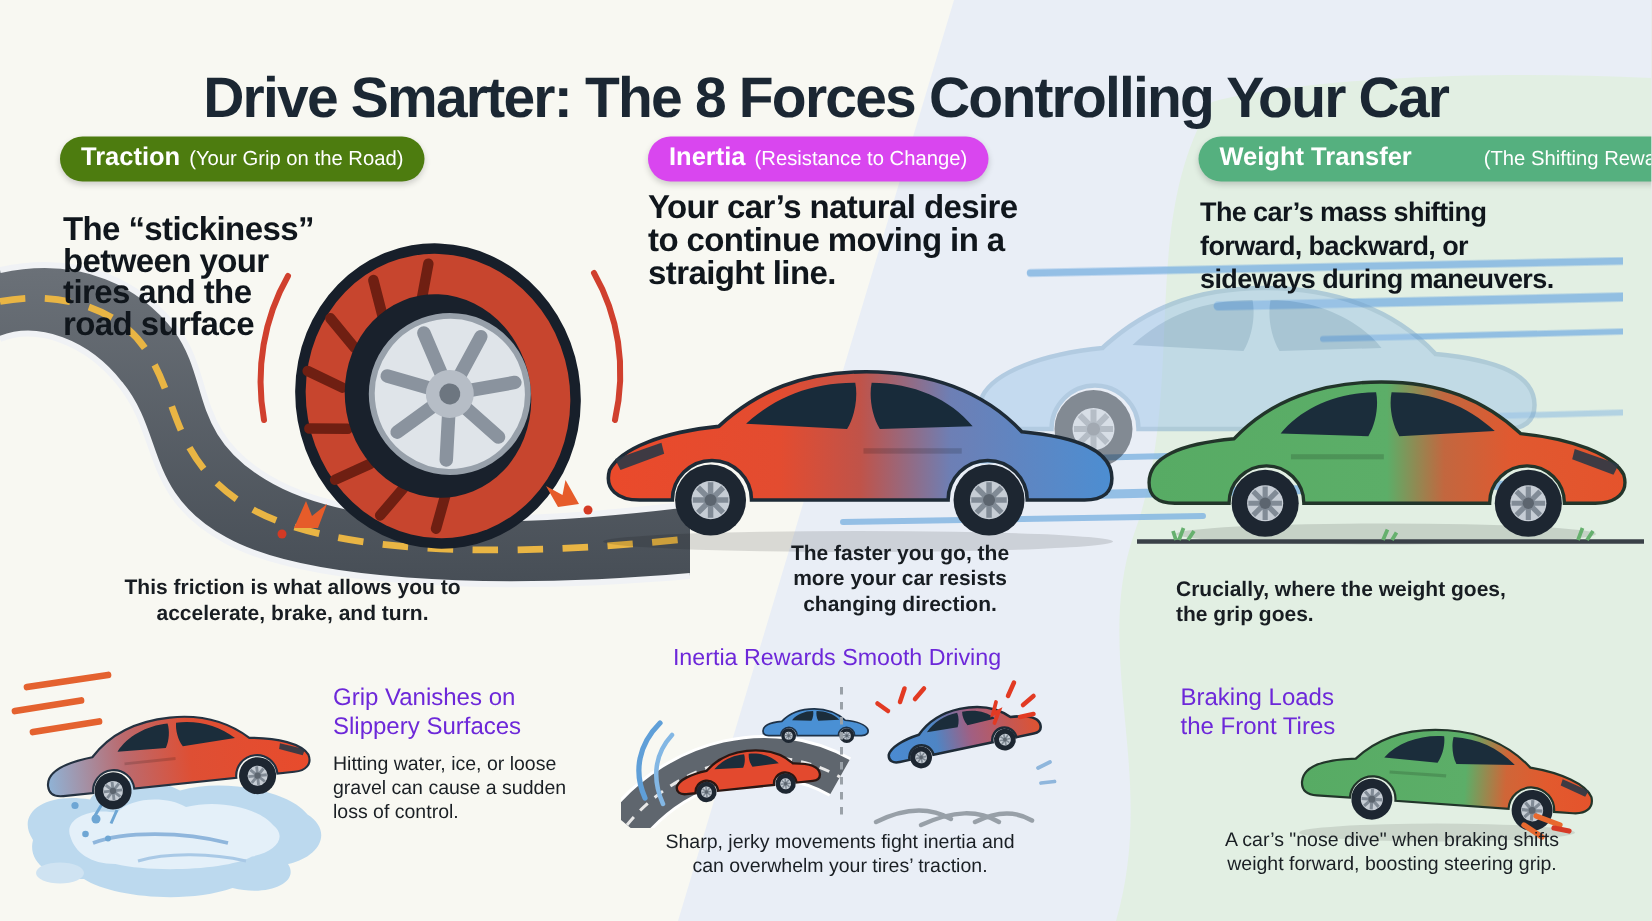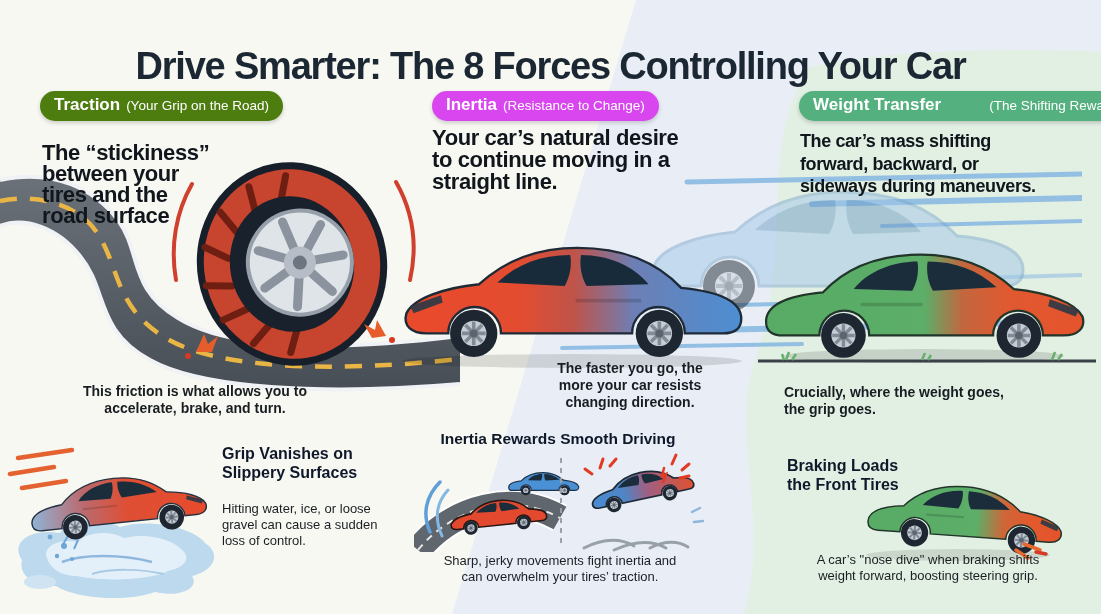--- a/index.html
+++ b/index.html
@@ -15,24 +15,24 @@
   #badge-traction{left:40px;top:91px;background:#4d7c0f;}
   #badge-inertia{left:432px;top:91px;background:#d946ef;}
   #badge-weight{left:799px;top:91px;background:#55b07f;gap:48px;}
   .definition{position:absolute;font-weight:bold;color:#10161c;white-space:pre-line;}
   #def-traction{left:42px;top:126px;font-size:22px;line-height:21px;letter-spacing:-.4px;margin-top:16px;}
   #def-inertia{left:432px;top:127px;font-size:22px;line-height:22px;letter-spacing:-.4px;}
   #def-weight{left:800px;top:130px;font-size:18px;line-height:22.5px;letter-spacing:-.4px;}
   .caption{position:absolute;font-weight:bold;font-size:14px;line-height:17px;color:#181d22;
            white-space:pre-line;text-align:center;}
   #cap-traction{left:40px;top:383px;width:310px;}
-  #cap-inertia{left:515px;top:360px;width:230px;}
+  #cap-inertia{left:485px;top:360px;width:230px;}
   #cap-weight{left:784px;top:384px;width:270px;text-align:left;}
-  .subhead{position:absolute;font-weight:bold;color:#0f172a;white-space:pre-line;font-size:16px;line-height:19px;}
-  #sh-traction{left:222px;top:444px;}
+  .subhead{position:absolute;font-weight:normal;color:#6d28d9;white-space:pre-line;font-size:16px;line-height:19px;}
+  #sh-traction{left:222px;top:456px;}
   #sh-inertia{left:433px;top:429px;width:250px;text-align:center;font-size:15.5px;}
   #sh-weight{left:787px;top:456px;}
   .subbody{position:absolute;font-size:13px;line-height:16px;color:#1a1f24;white-space:pre-line;}
   #sb-traction{left:222px;top:501px;}
   #sb-inertia{left:415px;top:553px;width:290px;text-align:center;}
   #sb-weight{left:778px;top:552px;width:300px;text-align:center;}
   svg.illu{position:absolute;}
   #illu-road{left:0;top:138px;}
   #illu-inertia-main{left:382px;top:160px;}
   #illu-weight-main{left:752px;top:206px;}

